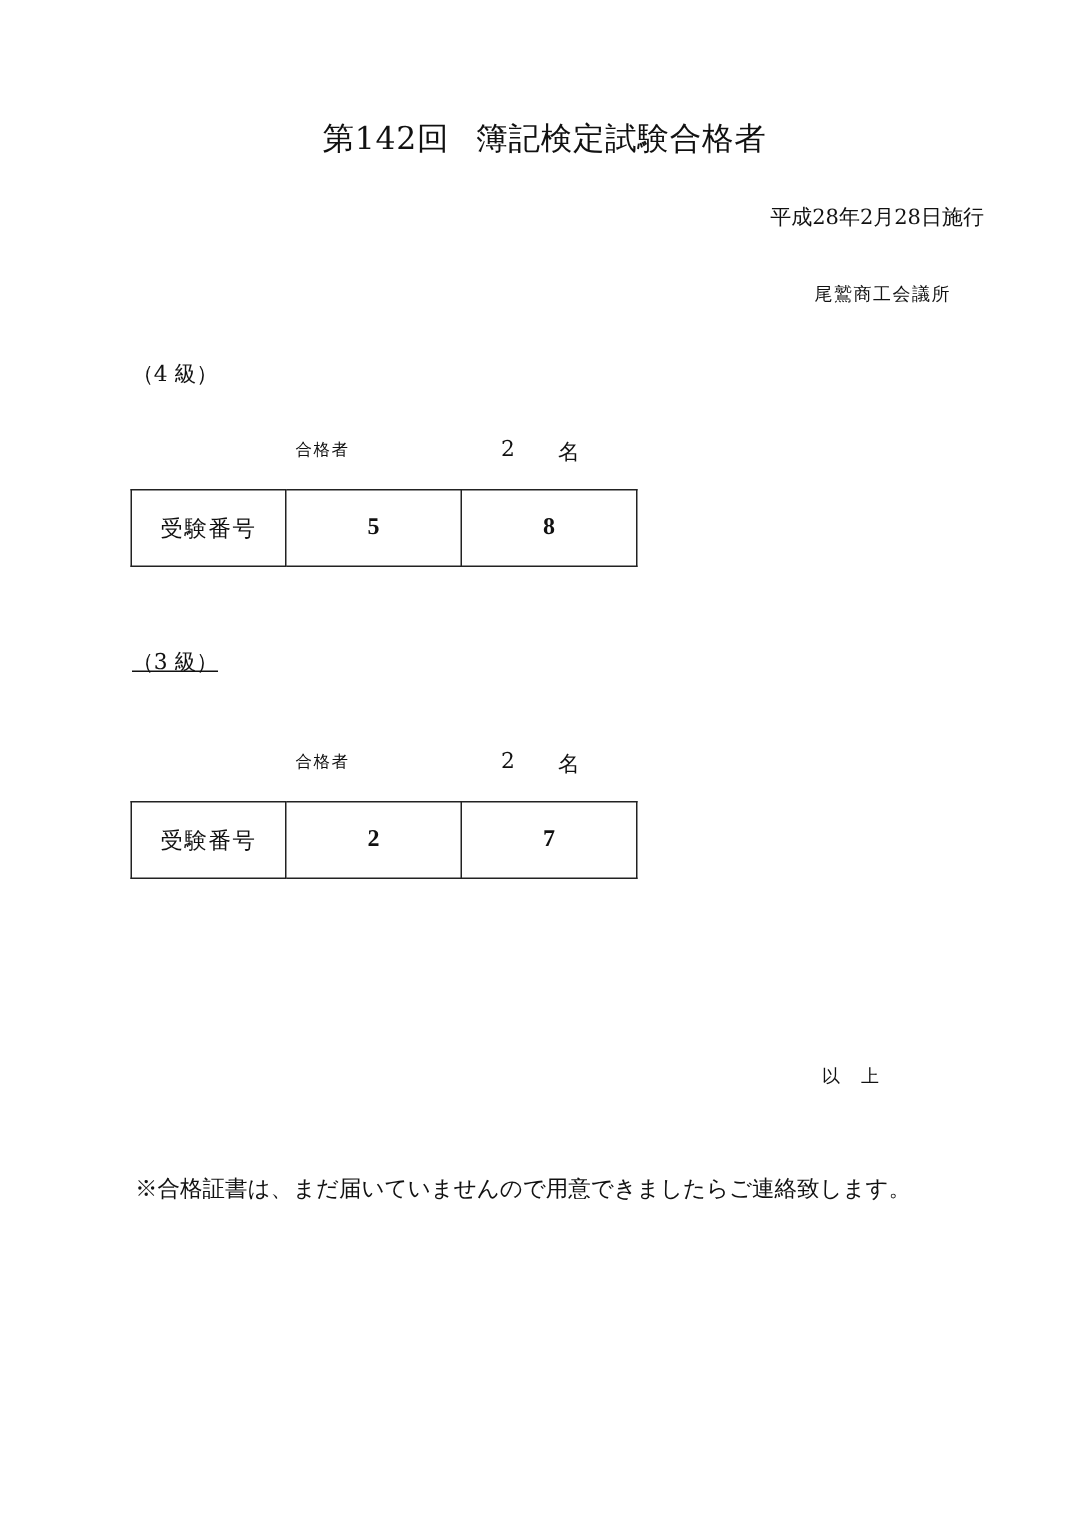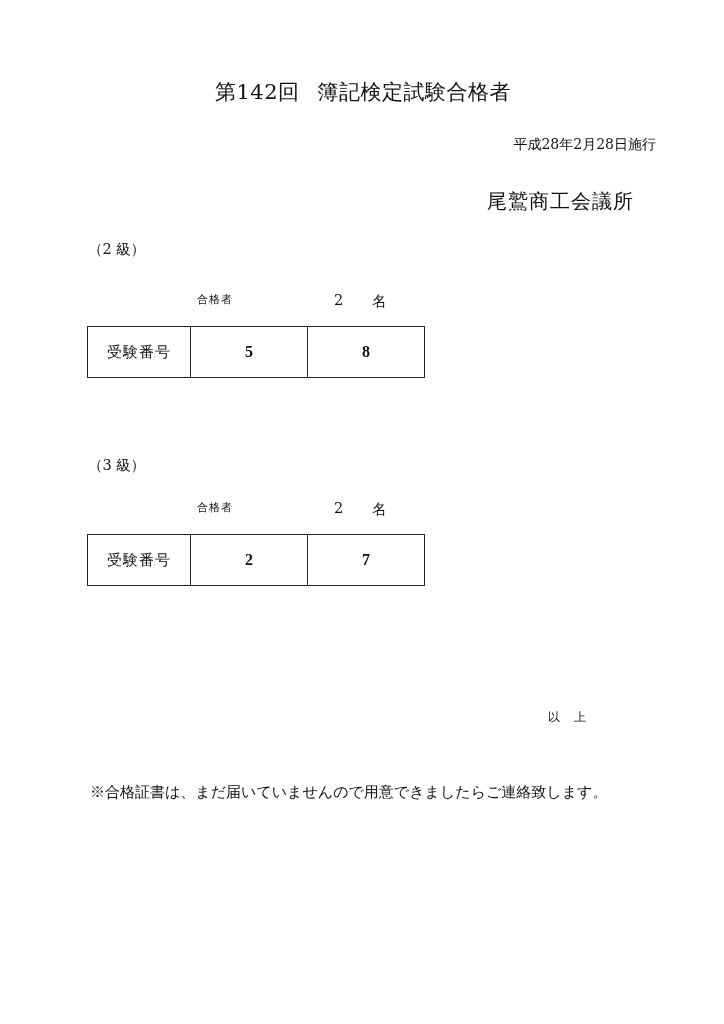--- a/index.html
+++ b/index.html
@@ -2,21 +2,21 @@
 <html><head>
 <meta charset="utf-8">
 <style>
   html, body { margin:0; padding:0; background:#ffffff; }
   body { width:724px; height:1024px; position:relative; overflow:hidden;
          font-family:"DejaVu Serif", "Liberation Serif", serif; color:#111; }
   .abs { position:absolute; white-space:nowrap; }
   .title { left:1px; width:724px; top:78px; text-align:center; font-size:21px; letter-spacing:0.5px; }
   .title .gap { display:inline-block; width:18px; }
   .date { right:68px; top:136px; font-size:14px;text-align:right; }
-  .org { right:90px; top:188px; font-size:20px; letter-spacing:1px; }
+  .org { right:90px; top:188px; font-size:12px; letter-spacing:1px; }
   .grade { left:88px; font-size:14.5px; }
   .passers-label { left:197px; font-size:11px; letter-spacing:1px; }
   .passers-count { left:334px; font-size:14.5px; }
   .passers-unit { left:372px; font-size:14.5px; }
   table.nums { position:absolute; left:87px; border-collapse:collapse; }
   table.nums td { border:1.5px solid #222; height:50px; text-align:center; font-size:15px; padding:0; }
   table.nums td.hdr { width:102px; letter-spacing:1px; font-size:15px; }
   table.nums td.val { width:116px; font-weight:bold; font-family:"Liberation Serif","DejaVu Serif",serif; font-size:16px; }
   .ijou { left:548px; top:709px; font-size:12px; }
   .ijou .sp { display:inline-block; width:14px; }
@@ -25,35 +25,35 @@
 </head>
 <body>
 
 <div class="abs title">
   <span>第142回</span><span class="gap"></span><span>簿記検定試験合格者</span>
 </div>
 
 <div class="abs date">平成28年2月28日施行</div>
 <div class="abs org">尾鷲商工会議所</div>
 
-<div class="abs grade" style="top:240px;">（2  級）</div>
+<div class="abs grade" style="top:240px;">（4  級）</div>
 <div class="abs passers-label" style="top:292px;">合格者</div>
 <div class="abs passers-count" style="top:292px;">2</div>
 <div class="abs passers-unit" style="top:292px;">名</div>
 <table class="nums" style="top:326px;">
   <tbody>
       <tr>
     <td class="hdr">受験番号</td>
     <td class="val">5</td>
     <td class="val">8</td>
   </tr>
 </tbody>
   </table>
 
-<div class="abs grade" style="top:456px;">（3  級）</div>
+<div class="abs grade" style="top:432px;text-decoration:underline;">（3  級）</div>
 <div class="abs passers-label" style="top:500px;">合格者</div>
 <div class="abs passers-count" style="top:500px;">2</div>
 <div class="abs passers-unit" style="top:500px;">名</div>
 <table class="nums" style="top:534px;">
   <tbody>
       <tr>
     <td class="hdr">受験番号</td>
     <td class="val">2</td>
     <td class="val">7</td>
   </tr>

